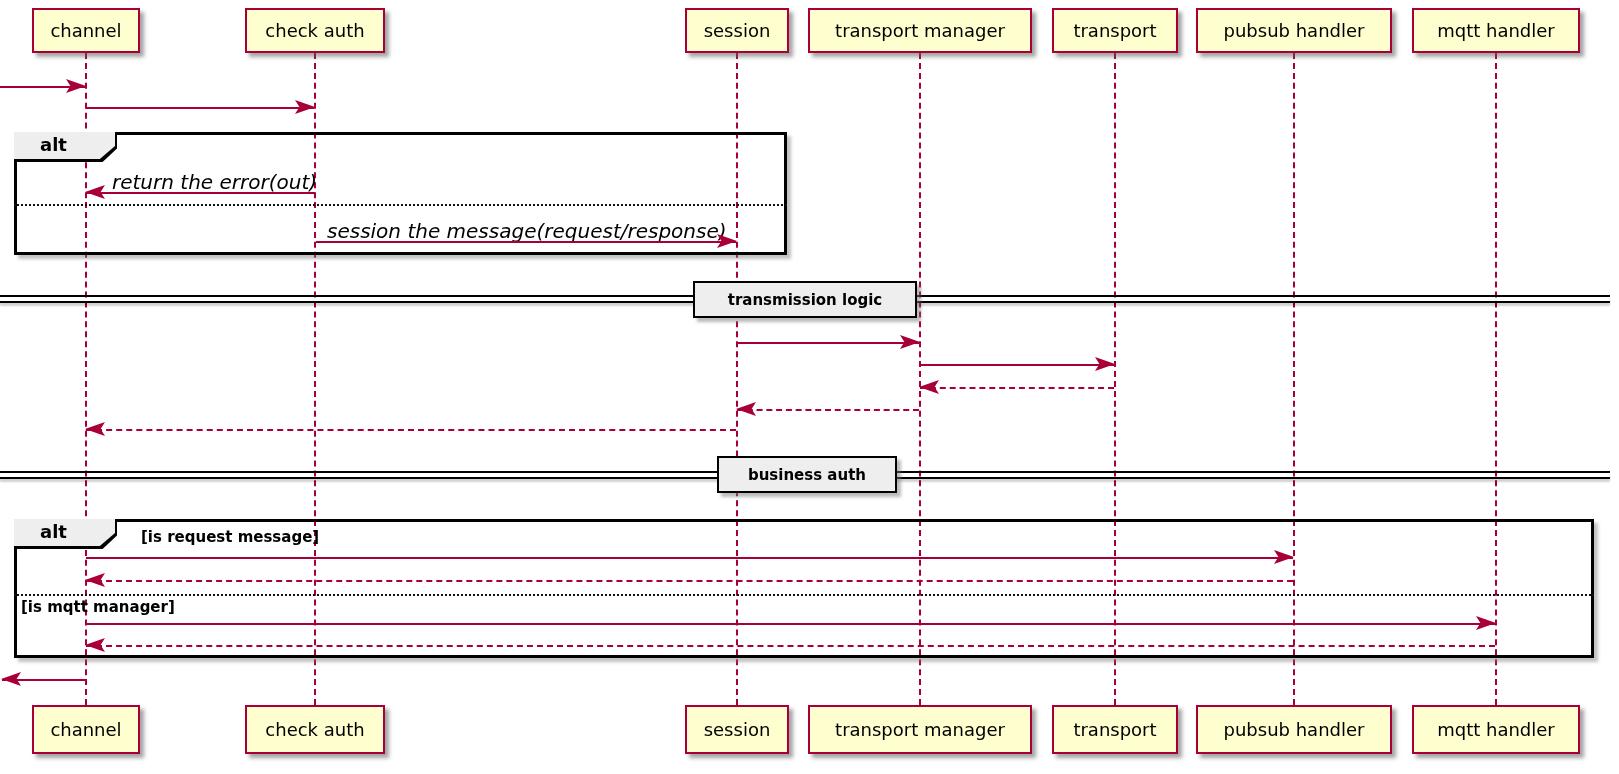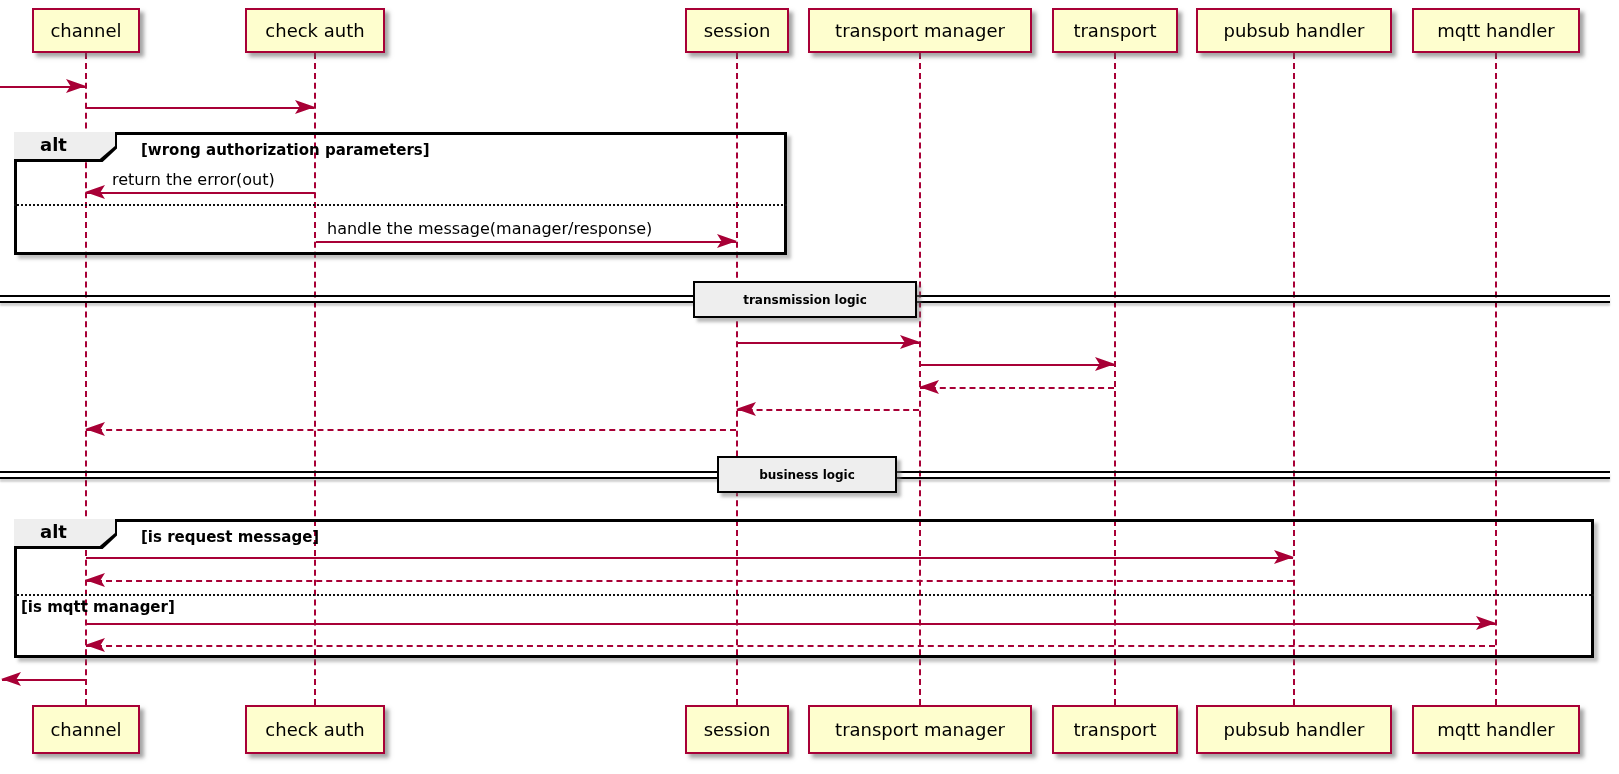--- a/index.html
+++ b/index.html
@@ -19,36 +19,36 @@
     white-space:nowrap;
   }
   .pbox.bottom{height:49px;}
   
   .msg{position:absolute;height:0;}
   .msg .line{display:block;width:100%;border-top:2px solid var(--accent);}
   .msg.dashed .line{border-top-style:dashed;}
   .head{position:absolute;width:20px;height:14px;background:var(--accent);top:-7px;}
   .head.right{right:-1px;clip-path:polygon(100% 50%,0 0,22% 50%,0 100%);}
   .head.left{left:-1px;clip-path:polygon(0 50%,100% 0,78% 50%,100% 100%);}
-  .msg-label{position:absolute;font-size:16px;white-space:nowrap;}
+  .msg-label{position:absolute;font-size:20px;white-space:nowrap;font-style:italic;}
   
   .frame{position:absolute;border:3px solid var(--frame-border);box-sizing:border-box;
          box-shadow:4px 4px 3px rgba(120,120,120,.45);background:transparent;}
   .tab-outer{position:absolute;left:-3px;top:-3px;width:103px;height:30px;background:var(--frame-border);
              clip-path:polygon(0 0,100% 0,100% 55%,86% 100%,0 100%);}
   .tab-inner{position:absolute;left:0;top:0;right:2px;bottom:3px;background:var(--label-fill);
              clip-path:polygon(0 0,100% 0,100% 52%,85% 100%,0 100%);}
   .tab-text{position:absolute;left:26px;top:2px;font-weight:bold;font-size:18px;}
   .condition{position:absolute;font-weight:bold;font-size:15px;white-space:nowrap;}
   .else-line{position:absolute;left:-3px;border-top:2px dotted #111;}
   
   .divider-lines{position:absolute;left:0;height:4px;border-top:2px solid #000;border-bottom:2px solid #000;
                  box-shadow:0 3px 2px rgba(0,0,0,.18);}
   .divider-label{position:absolute;background:var(--label-fill);border:2px solid #000;box-sizing:border-box;
-                 display:flex;align-items:center;justify-content:center;font-weight:bold;font-size:12px;
+                 display:flex;align-items:center;justify-content:center;font-weight:bold;font-size:15px;
                  box-shadow:4px 4px 3px rgba(120,120,120,.5);white-space:nowrap;}
 </style>
 </head>
 <body>
 
 <div class="diagram">
 
   <div class="lifeline" style="left:85px"></div>
   <div class="lifeline" style="left:314px"></div>
   <div class="lifeline" style="left:736px"></div>
@@ -101,29 +101,28 @@
       <span>mqtt handler</span>
     </div>
 
   <div class="divider-lines" style="top:295px;width:1610px"></div>
   <div class="divider-label" style="left:693px;top:281px;width:224px;height:37px">
       <span>transmission logic</span>
     </div>
 
   <div class="divider-lines" style="top:471px;width:1610px"></div>
   <div class="divider-label" style="left:717px;top:456px;width:180px;height:37px">
-      <span>business logic</span>
+      <span>business auth</span>
     </div>
 
   <div class="frame" style="left:14px;top:132px;width:773px;height:123px">
     <div class="tab-outer">
       <div class="tab-inner"></div>
       <span class="tab-text">alt</span>
     </div>
-    <div class="condition" style="left:124px;top:6px">[wrong authorization parameters]</div>
     <div class="else-line" style="top:69px;width:773px"></div>
   </div>
 
   <div class="frame" style="left:14px;top:519px;width:1580px;height:139px">
     <div class="tab-outer">
       <div class="tab-inner"></div>
       <span class="tab-text">alt</span>
     </div>
     <div class="condition" style="left:124px;top:6px">[is request message]</div>
     <div class="else-line" style="top:72px;width:1580px"></div>
@@ -138,21 +137,21 @@
       <i class="line"></i>
       <i class="head right"></i>
     </div>
 
   <div class="msg-label" style="left:112px;top:170px">return the error(out)</div>
   <div class="msg solid" style="left:86px;top:192px;width:229px">
       <i class="line"></i>
       <i class="head left"></i>
     </div>
 
-  <div class="msg-label" style="left:327px;top:219px">handle the message(manager/response)</div>
+  <div class="msg-label" style="left:327px;top:219px">session the message(request/response)</div>
   <div class="msg solid" style="left:316px;top:241px;width:420px">
       <i class="line"></i>
       <i class="head right"></i>
     </div>
 
   <div class="msg solid" style="left:737px;top:342px;width:182px">
       <i class="line"></i>
       <i class="head right"></i>
     </div>
   <div class="msg solid" style="left:920px;top:364px;width:194px">

